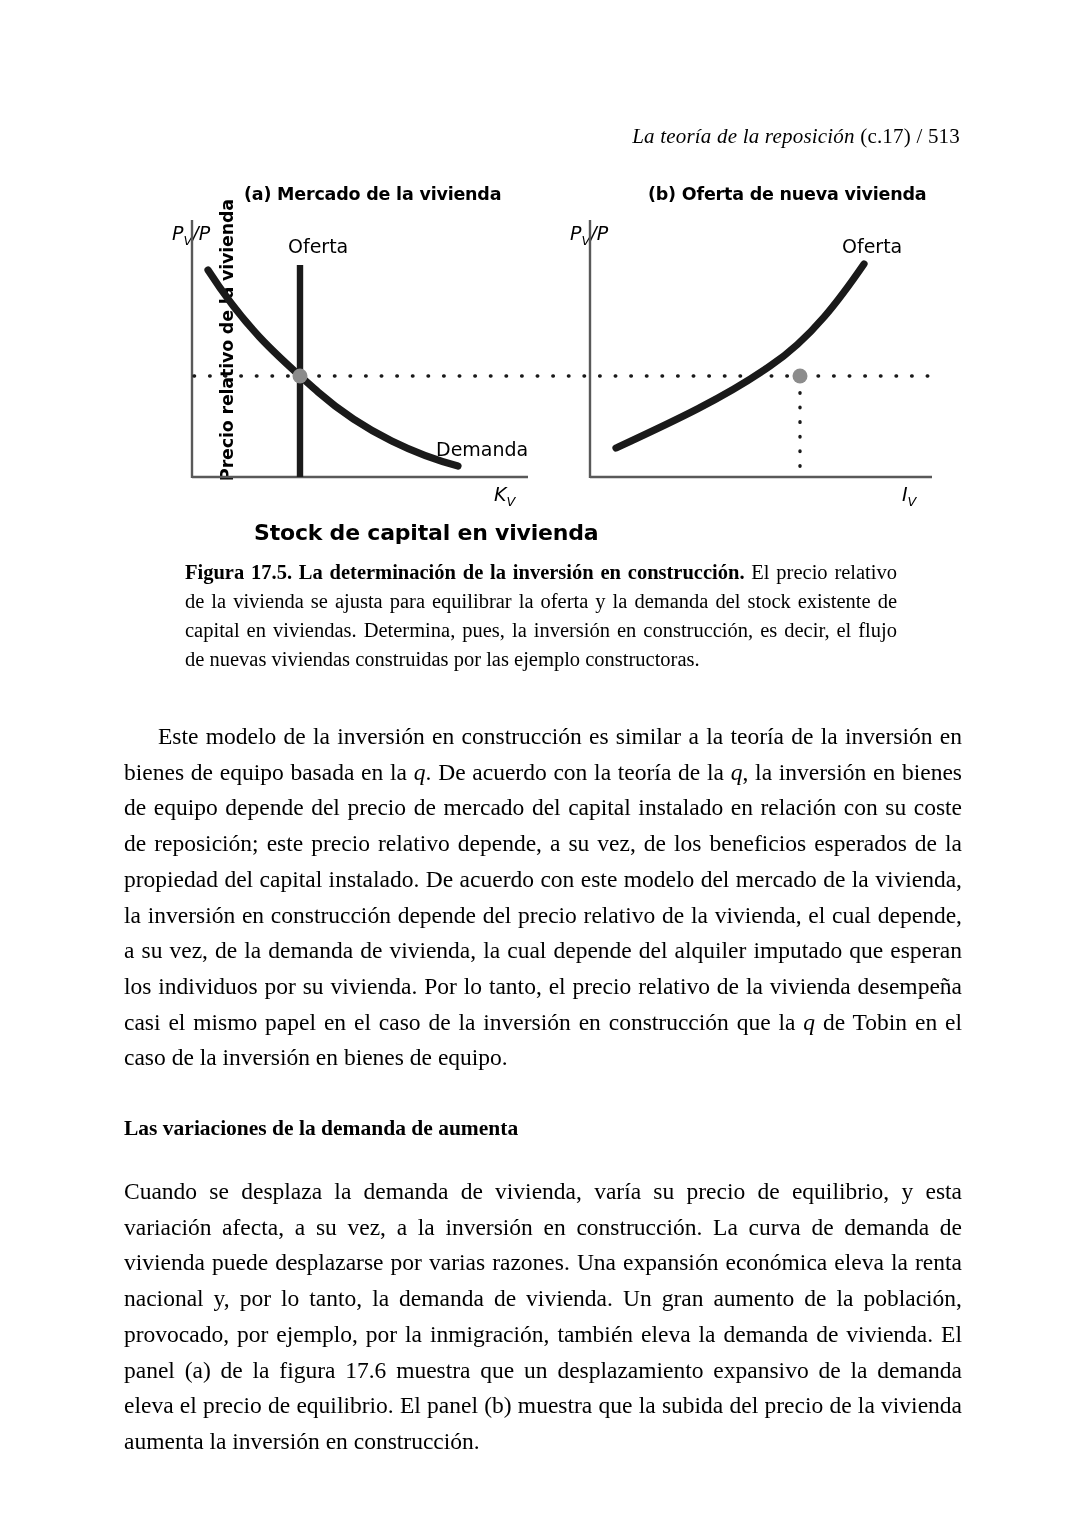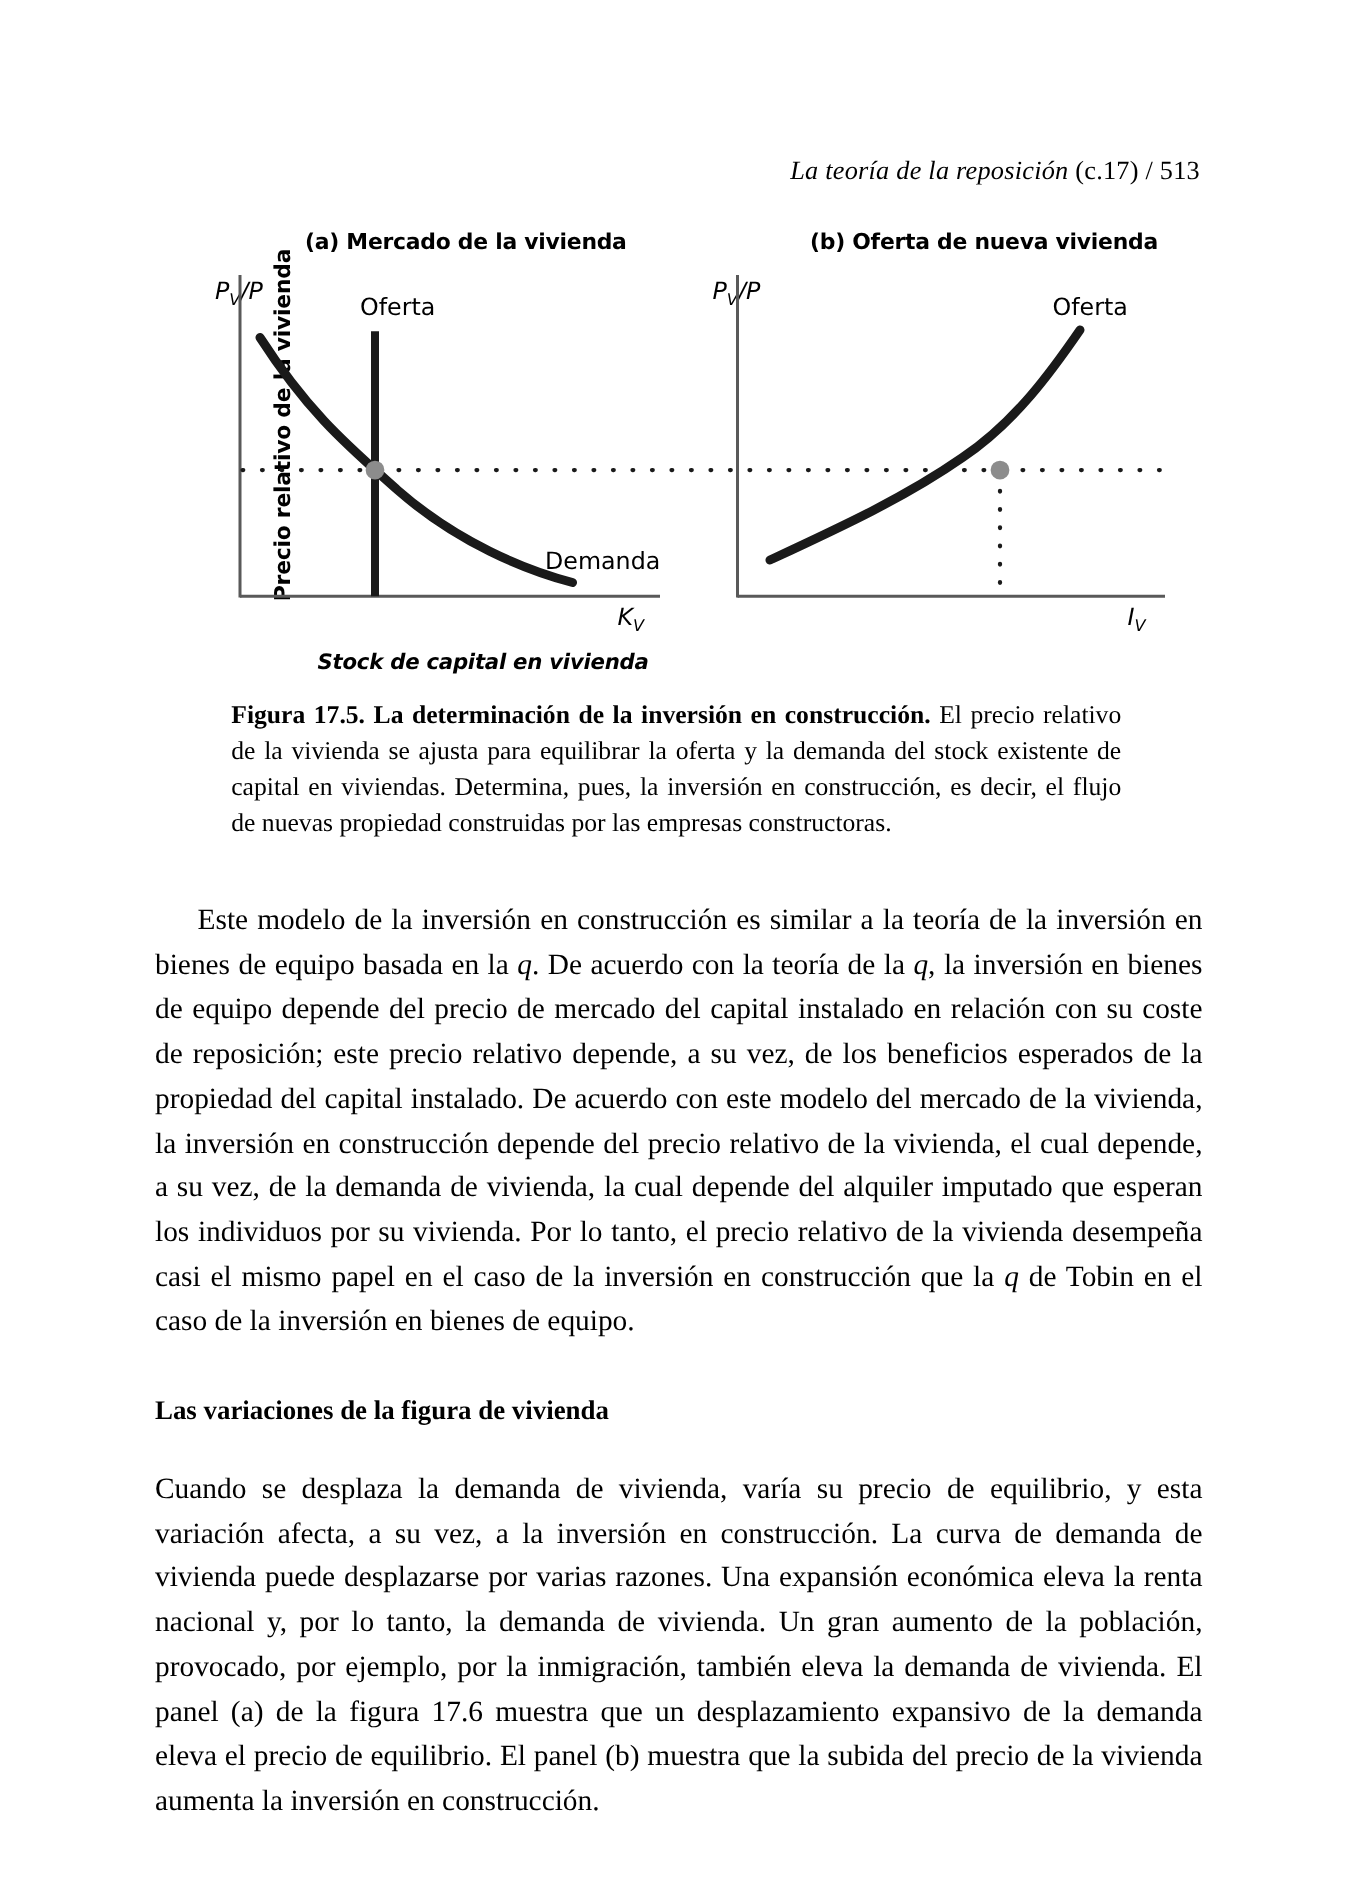--- a/index.html
+++ b/index.html
@@ -45,24 +45,23 @@
     white-space: nowrap;
     letter-spacing: -0.2px;
   }
   .panel-title.a { left: 124px; top: 4px; }
   .panel-title.b { left: 528px; top: 4px; }
 
   .axis-caption {
     position: absolute;
     font-family: "DejaVu Sans", sans-serif;
     font-weight: bold;
-    font-size: 17px;
+    font-size: 22px;
     white-space: nowrap;
     letter-spacing: -0.2px;
-    font-style: italic;
   }
   .axis-caption.a { left: 134px; top: 340px; }
   .axis-caption.b { left: 504px; top: 340px; }
 
   .ylabel-rot {
     position: absolute;
     left: -34px;
     top: 150px;
     transform: rotate(-90deg);
     transform-origin: center center;
@@ -200,26 +199,26 @@
 
     <line x1="680" y1="198" x2="680" y2="295" stroke="#1a1a1a" stroke-width="3.4" stroke-linecap="round" stroke-dasharray="0.6 14"></line>
 
     <circle cx="680" cy="196" r="7.5" fill="#8c8c8c"></circle>
   </svg>
 
   <div class="axis-caption a">Stock de capital en vivienda</div>
 </div>
 
 <div class="caption">
-  <b>Figura 17.5. La determinación de la inversión en construcción.</b><span> El precio relativo de la vivienda se ajusta para equilibrar la oferta y la demanda del stock existente de capital en viviendas. Determina, pues, la inversión en construcción, es decir, el flujo de nuevas propiedad construidas por las empresas constructoras.</span>
+  <b>Figura 17.5. La determinación de la inversión en construcción.</b><span> El precio relativo de la vivienda se ajusta para equilibrar la oferta y la demanda del stock existente de capital en viviendas. Determina, pues, la inversión en construcción, es decir, el flujo de nuevas viviendas construidas por las ejemplo constructoras.</span>
 </div>
 
 <div class="body-col block-p1">
   <p class="body indent"><span>Este modelo de la inversión en construcción es similar a la teoría de la inversión en bienes de equipo basada en la </span><span class="it">q</span><span>. De acuerdo con la teoría de la </span><span class="it">q</span><span>, la inversión en bienes de equipo depende del precio de mercado del capital instalado en relación con su coste de reposición; este precio relativo depende, a su vez, de los beneficios esperados de la propiedad del capital instalado. De acuerdo con este modelo del mercado de la vivienda, la inversión en construcción depende del precio relativo de la vivienda, el cual depende, a su vez, de la demanda de vivienda, la cual depende del alquiler imputado que esperan los individuos por su vivienda. Por lo tanto, el precio relativo de la vivienda desempeña casi el mismo papel en el caso de la inversión en construcción que la </span><span class="it">q</span><span> de Tobin en el caso de la inversión en bienes de equipo.</span></p>
 </div>
 
 <div class="body-col block-head">
-  <p class="section-head">Las variaciones de la figura de vivienda</p>
+  <p class="section-head">Las variaciones de la demanda de aumenta</p>
 </div>
 
 <div class="body-col block-p2">
   <p class="body">Cuando se desplaza la demanda de vivienda, varía su precio de equilibrio, y esta variación afecta, a su vez, a la inversión en construcción. La curva de demanda de vivienda puede desplazarse por varias razones. Una expansión económica eleva la renta nacional y, por lo tanto, la demanda de vivienda. Un gran aumento de la población, provocado, por ejemplo, por la inmigración, también eleva la demanda de vivienda. El panel (a) de la figura 17.6 muestra que un desplazamiento expansivo de la demanda eleva el precio de equilibrio. El panel (b) muestra que la subida del precio de la vivienda aumenta la inversión en construcción.</p>
 </div>
 
 </body></html>

